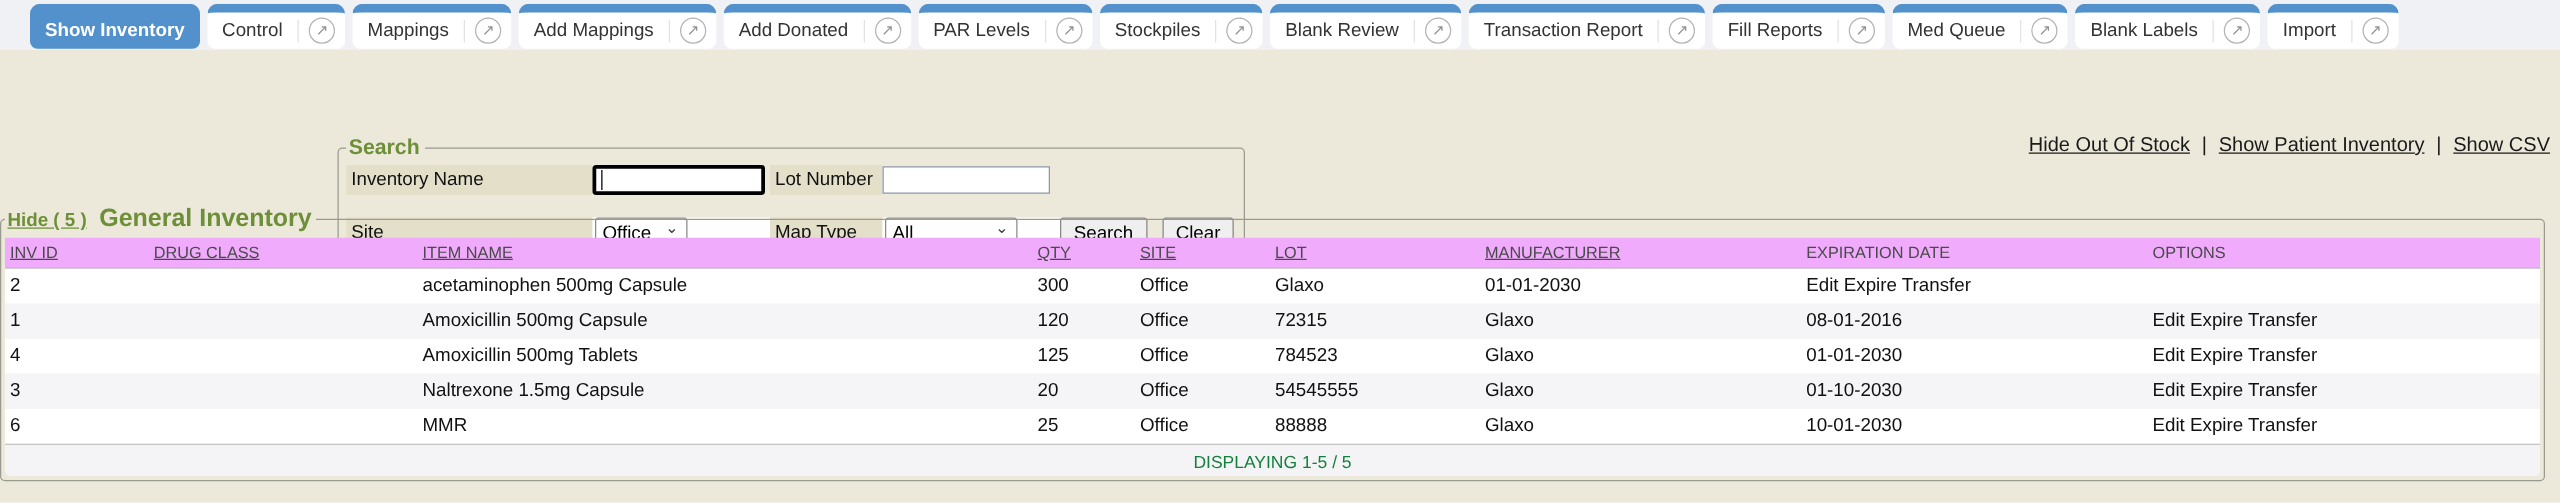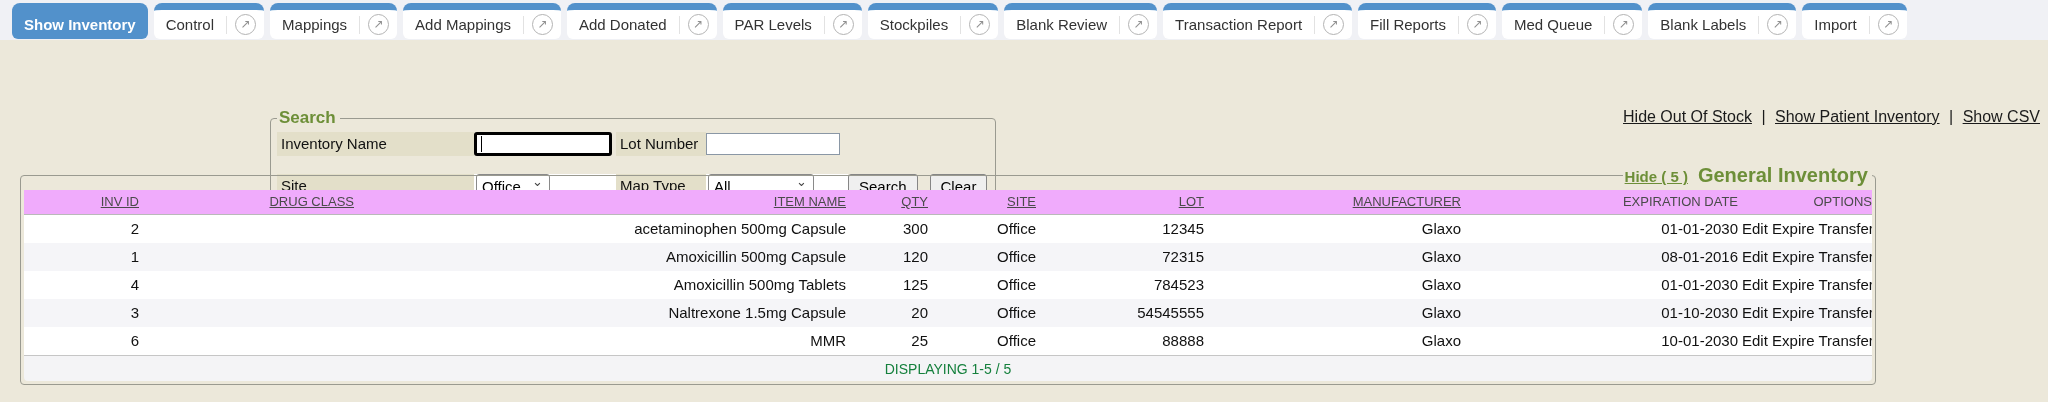--- a/index.html
+++ b/index.html
@@ -11,21 +11,21 @@
   .screen {
     position:relative; width:2048px; height:402px;
     background:#ece8da; overflow:hidden;
   }
 
   
   .tab-bar {
     position:absolute; left:0; top:0; width:2048px; height:40px;
     background:#f0f1f5;
     display:flex; align-items:flex-start; gap:6px;
-    padding:3px 0 0 12px;
+    padding:3px 0 0 24px;
   }
   .tab {
     display:inline-flex; align-items:center; height:36px;
     background:#fff; border-top:7px solid #5291cb;
     border-radius:8px 8px 6px 6px; overflow:hidden;
     cursor:pointer; flex:0 0 auto;
   }
   .tab-label { padding:0 12px; font-size:15px; color:#333; white-space:nowrap; }
   .tab-divider { width:1px; height:18px; background:#e2e2e2; }
   .ext-icon {
@@ -89,23 +89,22 @@
   
   .top-links {
     position:absolute; right:8px; top:108px;
     font-size:16px; color:#1a1a1a; white-space:nowrap;
   }
   .top-links a { color:#1a1a1a; text-decoration:underline; cursor:pointer; }
   .top-links .sep { margin:0 5px; text-decoration:none; }
 
   
   .inv-fs {
-    position:absolute; left:20px; top:164px; width:1856px;
+    position:absolute; left:0; top:164px; width:2036px;
     padding:3px;
-    text-align:right;
   }
   .inv-legend { display:flex; align-items:baseline; gap:10px; padding:0 4px 0 2px; }
   .hide-link {
     color:#6d8f38; font-weight:bold; font-size:15px;
     text-decoration:underline; cursor:pointer;
   }
   .inv-title { color:#6d8f38; font-weight:bold; font-size:20px; }
 
   .table-wrap { border-radius:0 0 4px 4px; overflow:hidden; }
   .t-row {
@@ -266,21 +265,20 @@
           <div class="t-cell">EXPIRATION DATE</div>
           <div class="t-cell">OPTIONS</div>
         </div>
       <div class="t-body" id="t-body">
           <div class="t-row">
             <div class="t-cell">2</div>
             <div class="t-cell"></div>
             <div class="t-cell">acetaminophen 500mg Capsule</div>
             <div class="t-cell">300</div>
             <div class="t-cell">Office</div>
-            <div class="t-cell">12345</div>
             <div class="t-cell">Glaxo</div>
             <div class="t-cell">01-01-2030</div>
             <div class="t-cell"><span class="opt-link">Edit</span> <span class="opt-link">Expire</span> <span class="opt-link">Transfer</span></div>
           </div>
           <div class="t-row">
             <div class="t-cell">1</div>
             <div class="t-cell"></div>
             <div class="t-cell">Amoxicillin 500mg Capsule</div>
             <div class="t-cell">120</div>
             <div class="t-cell">Office</div>

